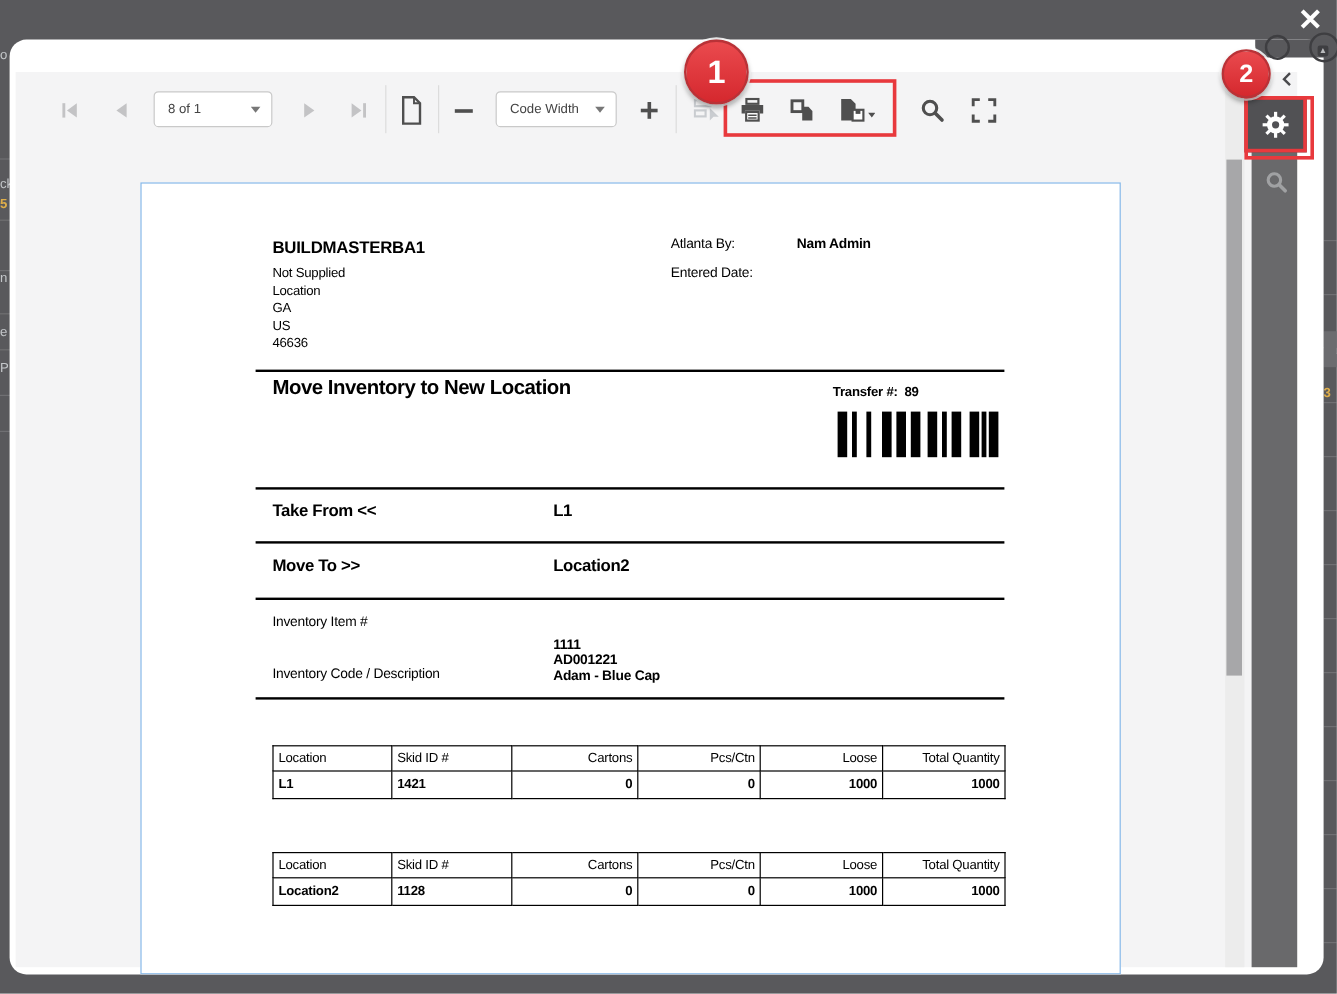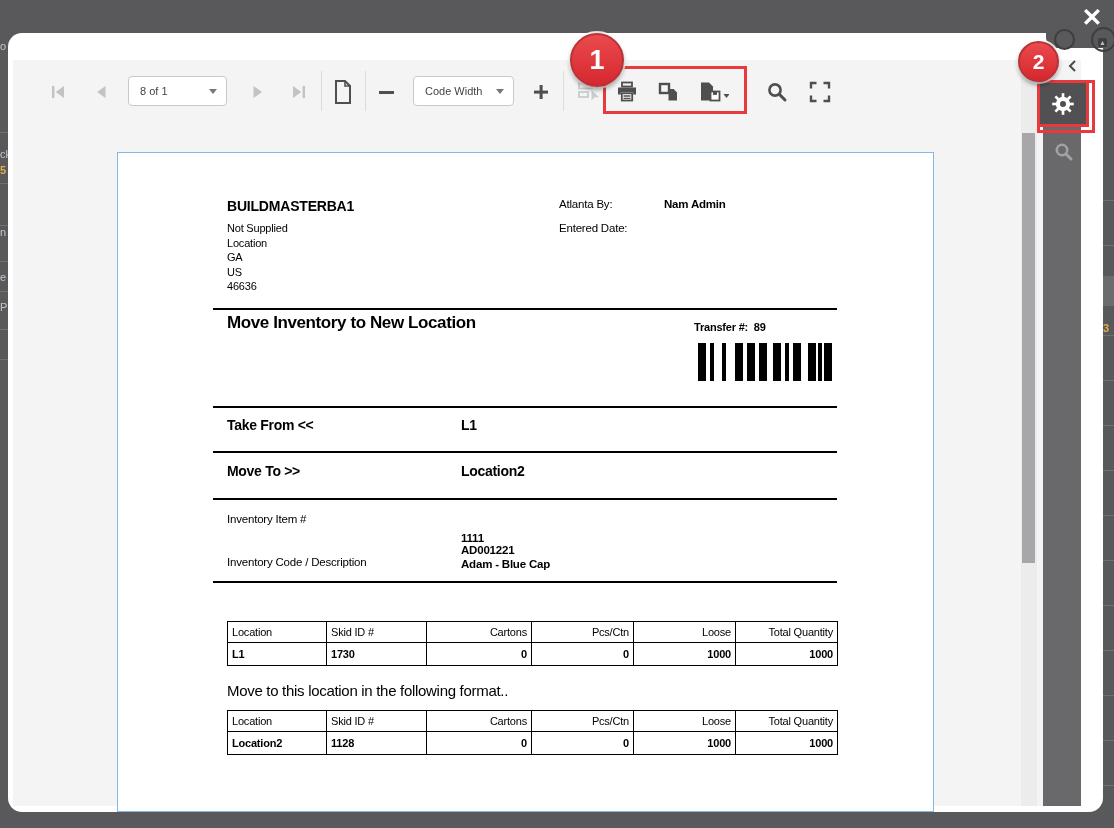--- a/index.html
+++ b/index.html
@@ -308,30 +308,29 @@
             <th>Skid ID #</th>
             <th>Cartons</th>
             <th>Pcs/Ctn</th>
             <th>Loose</th>
             <th>Total Quantity</th>
           </tr>
         </thead>
       <tbody>
           <tr>
             <td>L1</td>
-            <td>1730</td>
+            <td>1421</td>
             <td>0</td>
             <td>0</td>
             <td>1000</td>
             <td>1000</td>
           </tr>
         </tbody>
     </table>
 
-    <div class="abs sec-title" style="left:109px;top:529px;">Move to this location in the following format..</div>
     <table class="grid" style="left:109px;top:557px;">
       <colgroup>
           <col style="width:99px">
           <col style="width:100px">
           <col style="width:105px">
                 <col style="width:102px">
           <col style="width:102px">
           <col style="width:102px">
         </colgroup>
       <thead>

